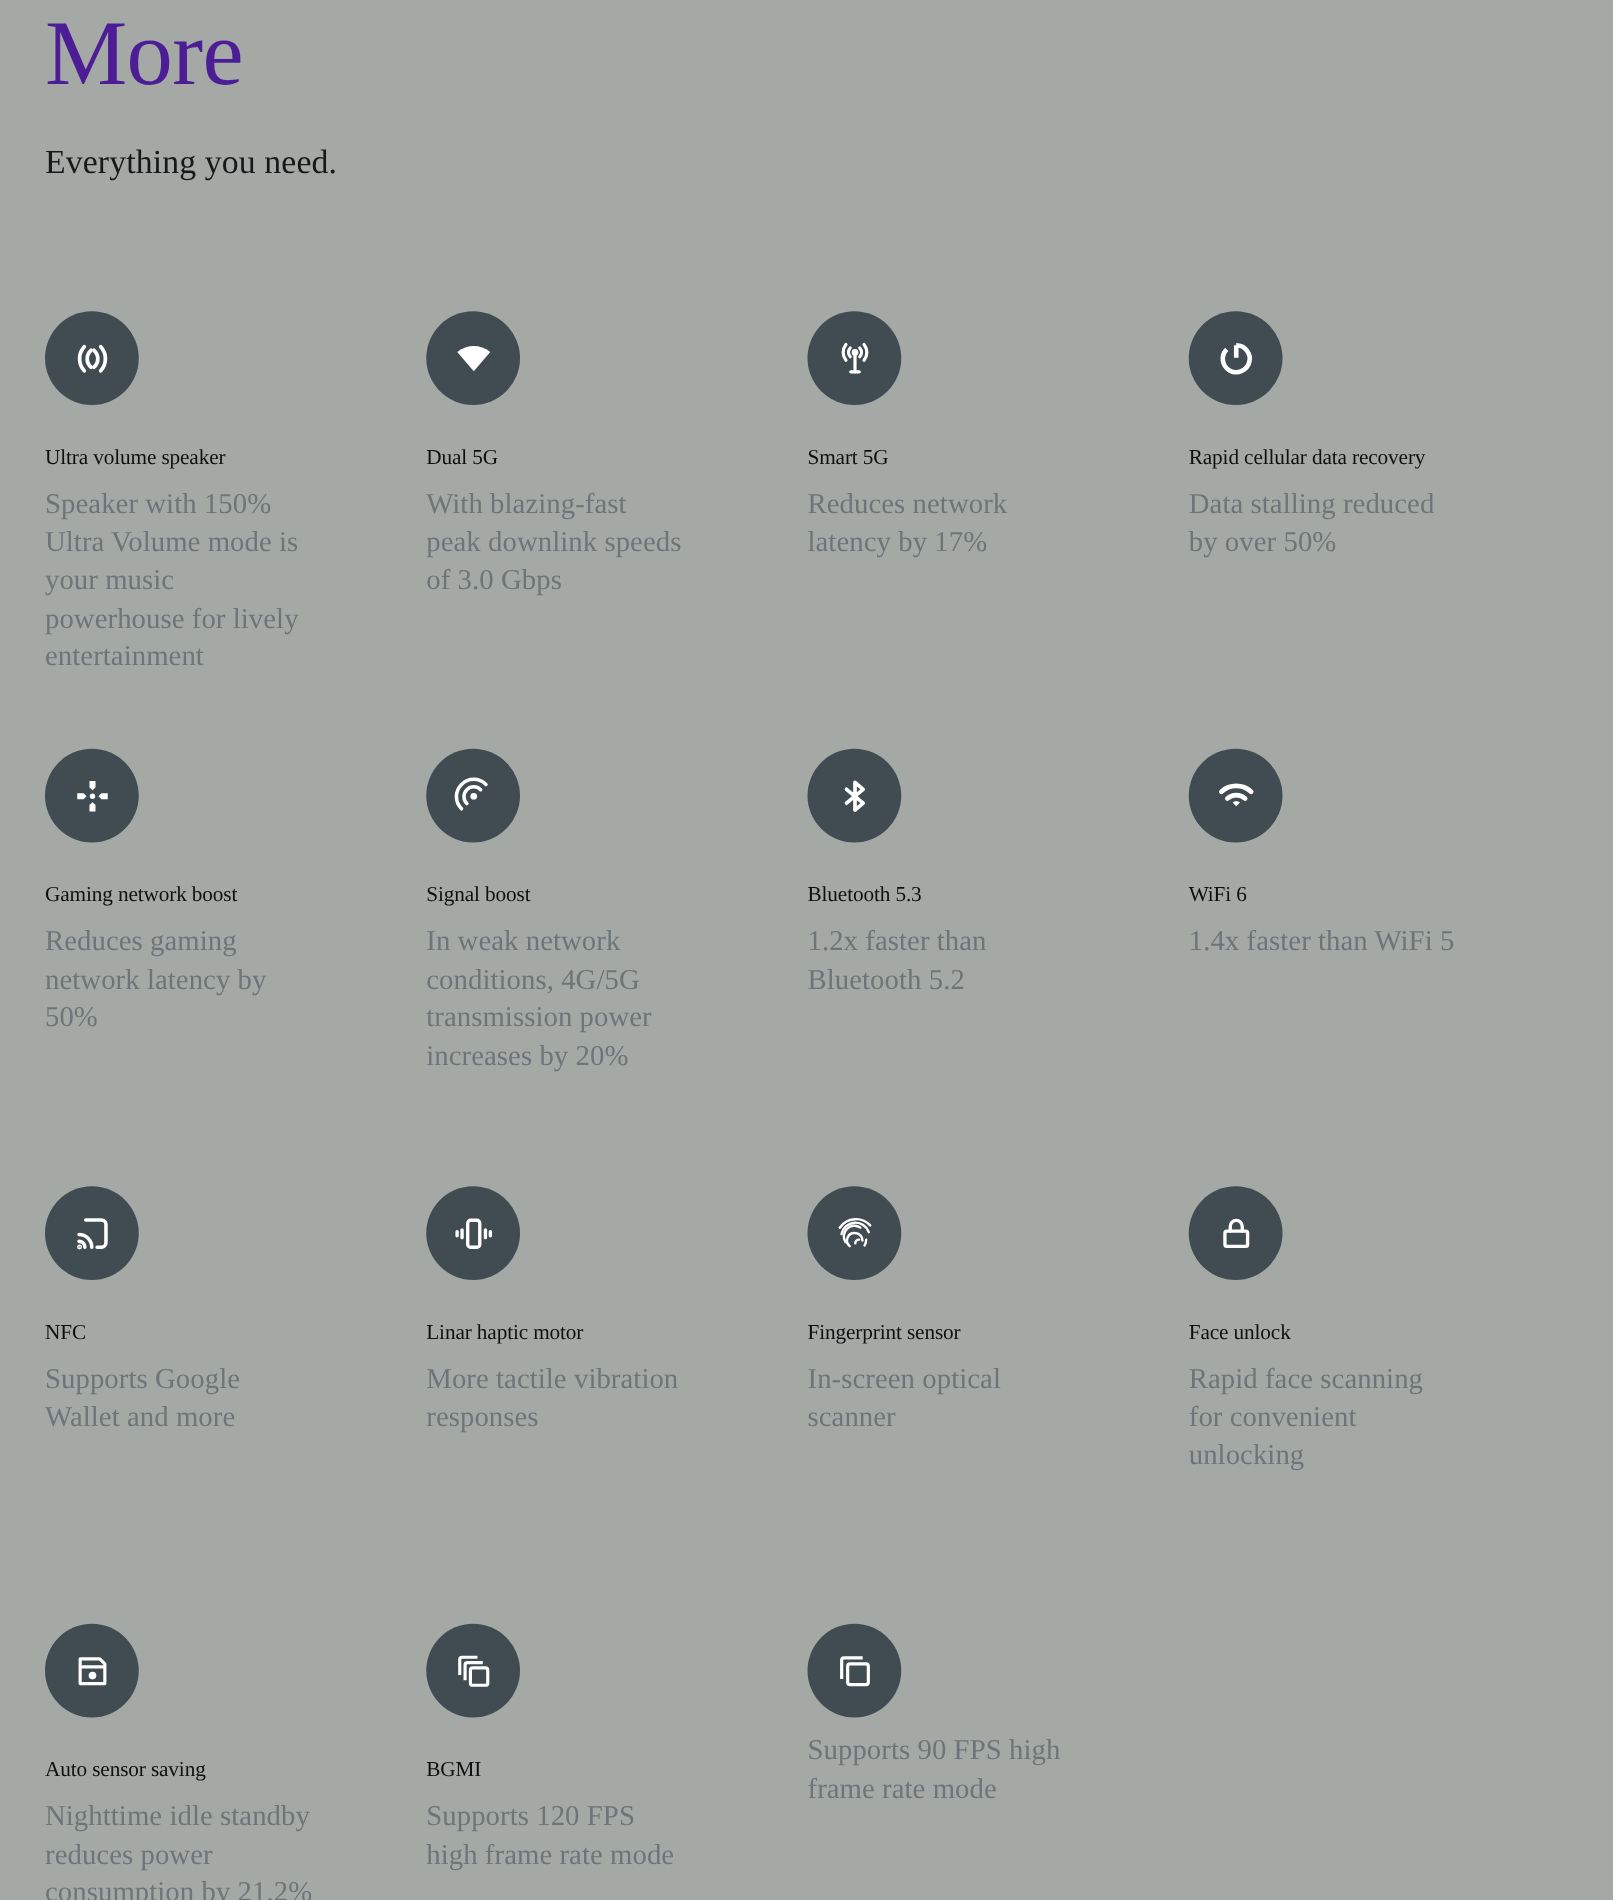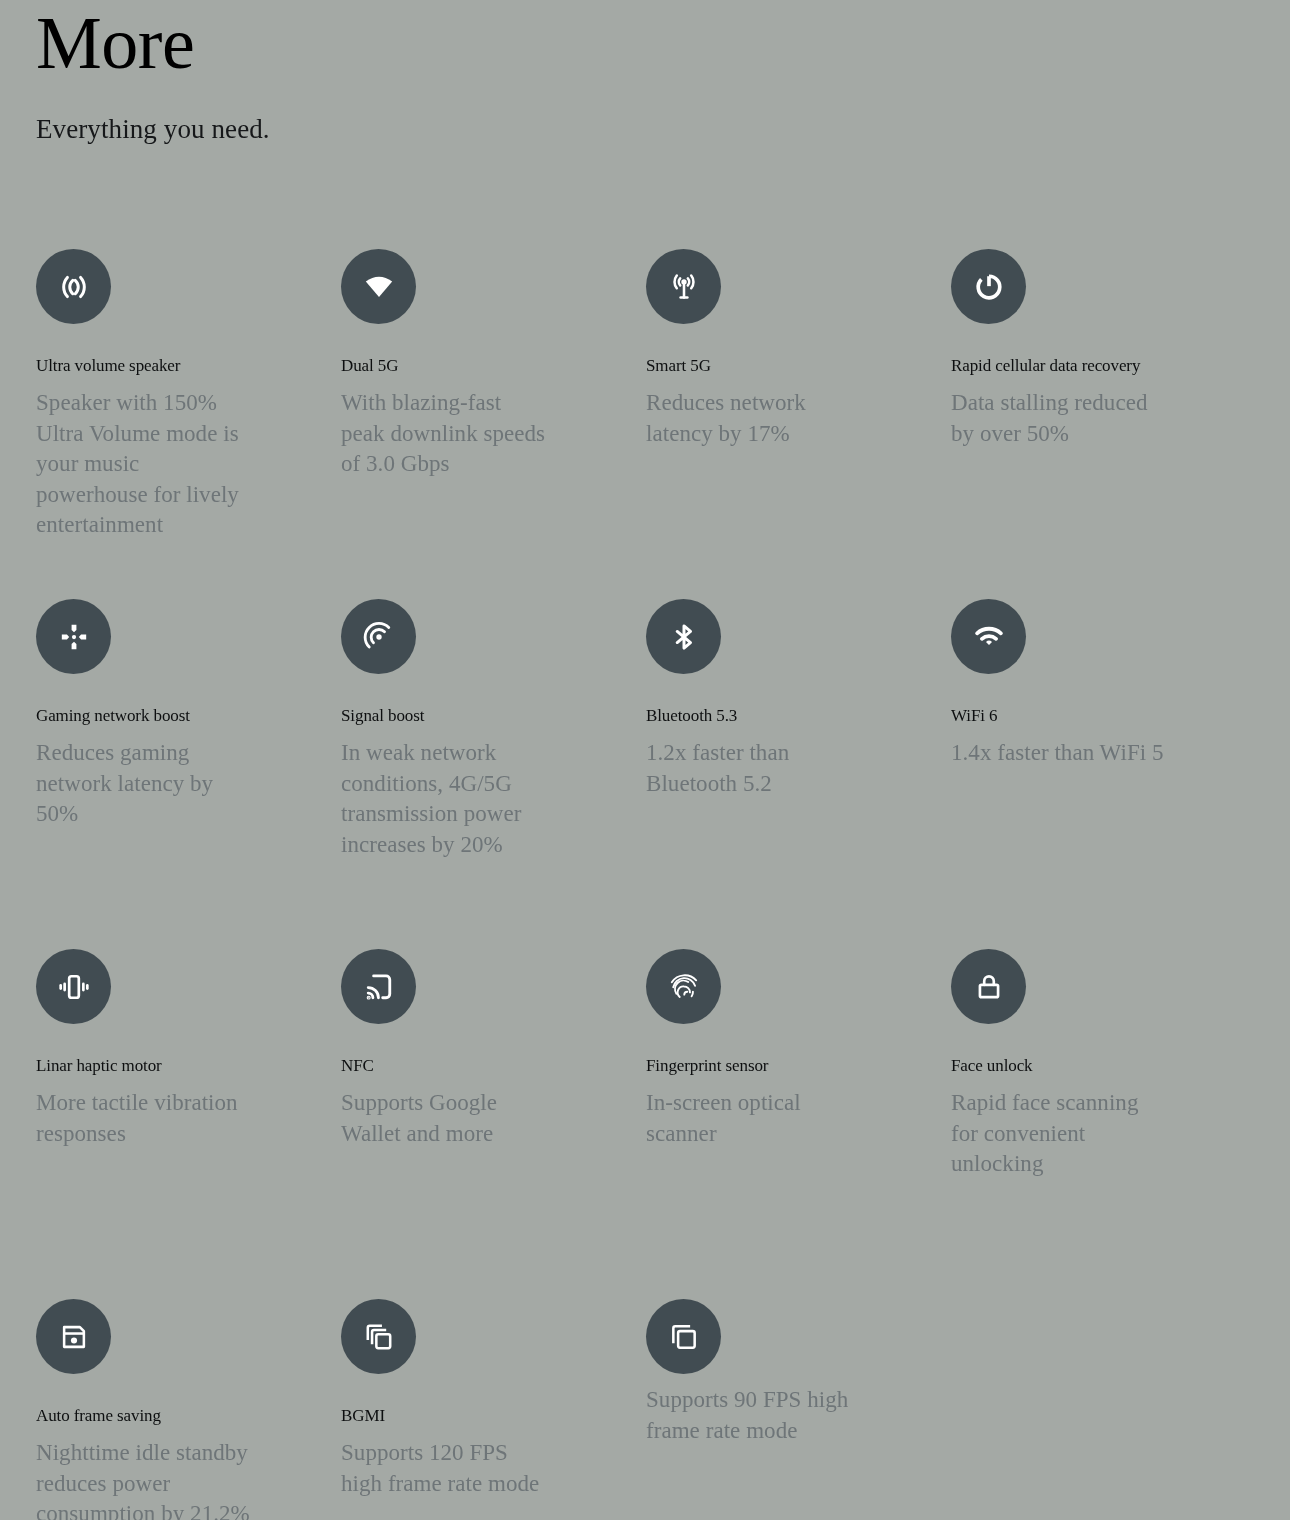--- a/index.html
+++ b/index.html
@@ -21,21 +21,21 @@
   }
 
   
   .header { padding-top: 6px; }
 
   .page-title {
     font-family: "Liberation Serif", "DejaVu Serif", serif;
     font-size: 74px;
     line-height: 1.0;
     font-weight: 400;
-    color: #000000;
+    color: #4c1d95;
     letter-spacing: -0.5px;
   }
 
   .page-subtitle {
     margin-top: 34px;
     font-family: "Liberation Serif", "DejaVu Serif", serif;
     font-size: 27px;
     font-weight: 400;
     color: #16181a;
     letter-spacing: 0.1px;
@@ -200,45 +200,45 @@
         <svg width="34" height="34" viewBox="0 0 24 24" fill="none" stroke="#ffffff" stroke-linecap="round">
           <path d="M3.6 9.4 a12.5 12.5 0 0 1 16.8 0" stroke-width="2.7"></path>
           <path d="M7.0 13.3 a7.6 7.6 0 0 1 10.0 0" stroke-width="2.7"></path>
           <path d="M12 17.6 l-2.1 -2.1 a3 3 0 0 1 4.2 0 Z" fill="#ffffff" stroke="none"></path>
         </svg>
       </div>
       <div class="feature-title">WiFi 6</div>
       <div class="feature-desc">1.4x faster than WiFi 5</div>
     </div>
 
+    <div class="feature col-1">
+      <div class="icon-circle">
+        <svg width="34" height="34" viewBox="0 0 24 24" fill="none" stroke="#ffffff" stroke-width="2" stroke-linecap="round">
+          <path d="M8.2 4.2 H17 a2.6 2.6 0 0 1 2.6 2.6 V17 a2.6 2.6 0 0 1 -2.6 2.6 H14.6"></path>
+          <path d="M4.4 12.4 a7.2 7.2 0 0 1 7.2 7.2"></path>
+          <path d="M4.4 16.3 a3.3 3.3 0 0 1 3.3 3.3"></path>
+          <circle cx="4.7" cy="19.5" r="0.4" fill="#ffffff"></circle>
+        </svg>
+      </div>
+      <div class="feature-title">NFC</div>
+      <div class="feature-desc">Supports Google Wallet and more</div>
+    </div>
+
     <div class="feature col-2">
       <div class="icon-circle">
         <svg width="34" height="34" viewBox="0 0 24 24" fill="none" stroke="#ffffff" stroke-width="1.9" stroke-linecap="round">
           <rect x="8.6" y="4.4" width="6.8" height="15.2" rx="1.6"></rect>
           <path d="M5.4 9.8 V14.2"></path>
           <path d="M2.6 10.9 V13.1"></path>
           <path d="M18.6 9.8 V14.2"></path>
           <path d="M21.4 10.9 V13.1"></path>
         </svg>
       </div>
       <div class="feature-title">Linar haptic motor</div>
       <div class="feature-desc">More tactile vibration responses</div>
-    </div>
-
-    <div class="feature col-1">
-      <div class="icon-circle">
-        <svg width="34" height="34" viewBox="0 0 24 24" fill="none" stroke="#ffffff" stroke-width="2" stroke-linecap="round">
-          <path d="M8.2 4.2 H17 a2.6 2.6 0 0 1 2.6 2.6 V17 a2.6 2.6 0 0 1 -2.6 2.6 H14.6"></path>
-          <path d="M4.4 12.4 a7.2 7.2 0 0 1 7.2 7.2"></path>
-          <path d="M4.4 16.3 a3.3 3.3 0 0 1 3.3 3.3"></path>
-          <circle cx="4.7" cy="19.5" r="0.4" fill="#ffffff"></circle>
-        </svg>
-      </div>
-      <div class="feature-title">NFC</div>
-      <div class="feature-desc">Supports Google Wallet and more</div>
     </div>
 
     <div class="feature col-3">
       <div class="icon-circle">
         <svg width="34" height="34" viewBox="0 0 24 24" fill="none" stroke="#ffffff" stroke-width="1.35" stroke-linecap="round">
           <path d="M3.4 8.6 A11 11 0 0 1 20.6 7.3"></path>
           <path d="M4.4 12.2 a8 8 0 0 1 15.4 -1.1"></path>
           <path d="M6.6 16.7 a6 6 0 0 1 8.4 -8.2"></path>
           <path d="M9.0 19.0 a4.2 4.2 0 0 1 3.0 -7.4 a4.2 4.2 0 0 1 4.2 4.2"></path>
           <path d="M12.2 17.4 a2.1 2.1 0 0 1 2.1 -2.1"></path>
@@ -261,21 +261,21 @@
     </div>
 
     <div class="feature col-1">
       <div class="icon-circle">
         <svg width="32" height="32" viewBox="0 0 24 24" fill="none" stroke="#ffffff" stroke-width="1.9" stroke-linejoin="round">
           <path d="M4.6 4.6 H16.4 L19.4 7.6 V19.4 H4.6 Z"></path>
           <path d="M4.6 9.4 H19.4"></path>
           <circle cx="12" cy="14.6" r="2.3" fill="#ffffff" stroke="none"></circle>
         </svg>
       </div>
-      <div class="feature-title">Auto frame saving</div>
+      <div class="feature-title">Auto sensor saving</div>
       <div class="feature-desc">Nighttime idle standby reduces power consumption by 21.2%</div>
     </div>
 
     <div class="feature col-2">
       <div class="icon-circle">
         <svg width="32" height="32" viewBox="0 0 24 24" fill="none" stroke="#ffffff" stroke-width="1.9" stroke-linejoin="round">
           <path d="M3.6 14.2 V5.0 a1.4 1.4 0 0 1 1.4 -1.4 H14.2"></path>
           <path d="M6.8 17.4 V8.2 a1.4 1.4 0 0 1 1.4 -1.4 H17.4"></path>
           <rect x="10.0" y="10.0" width="10.4" height="10.4" rx="1.4"></rect>
         </svg>

